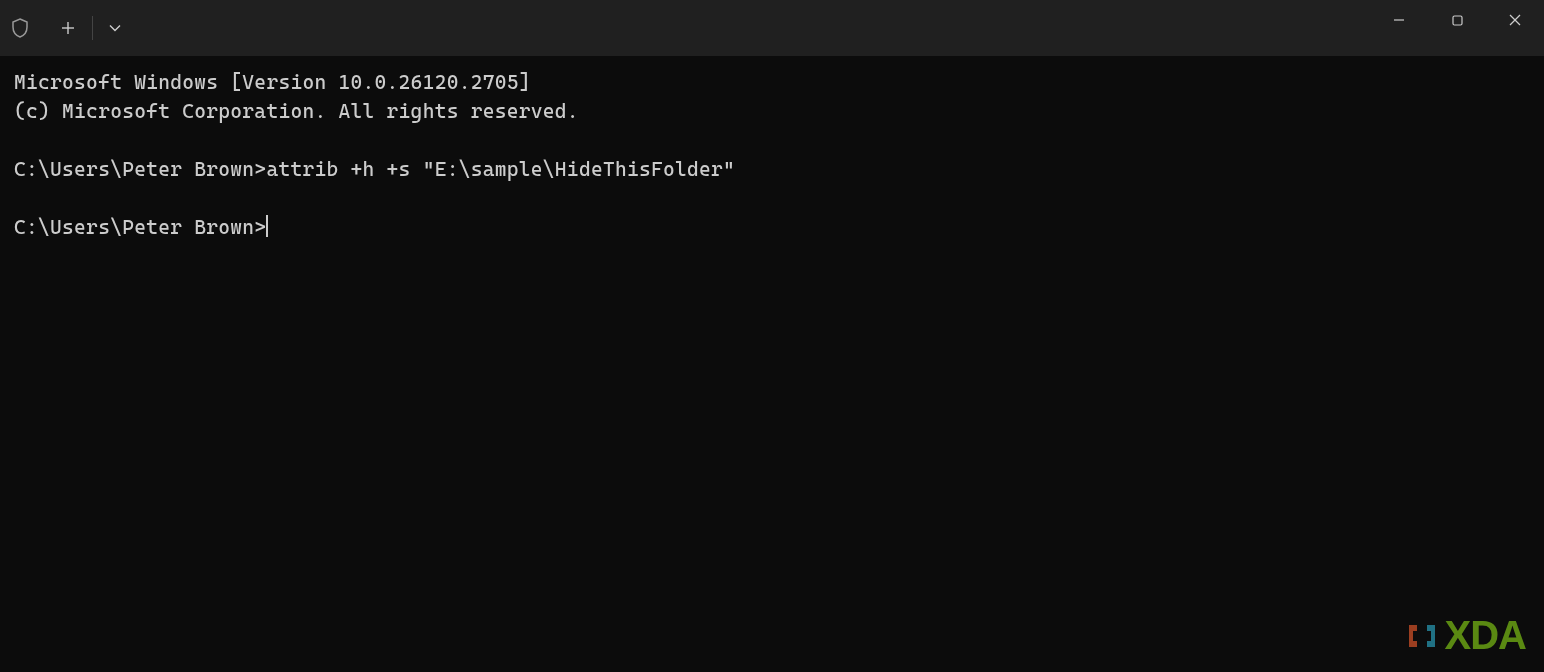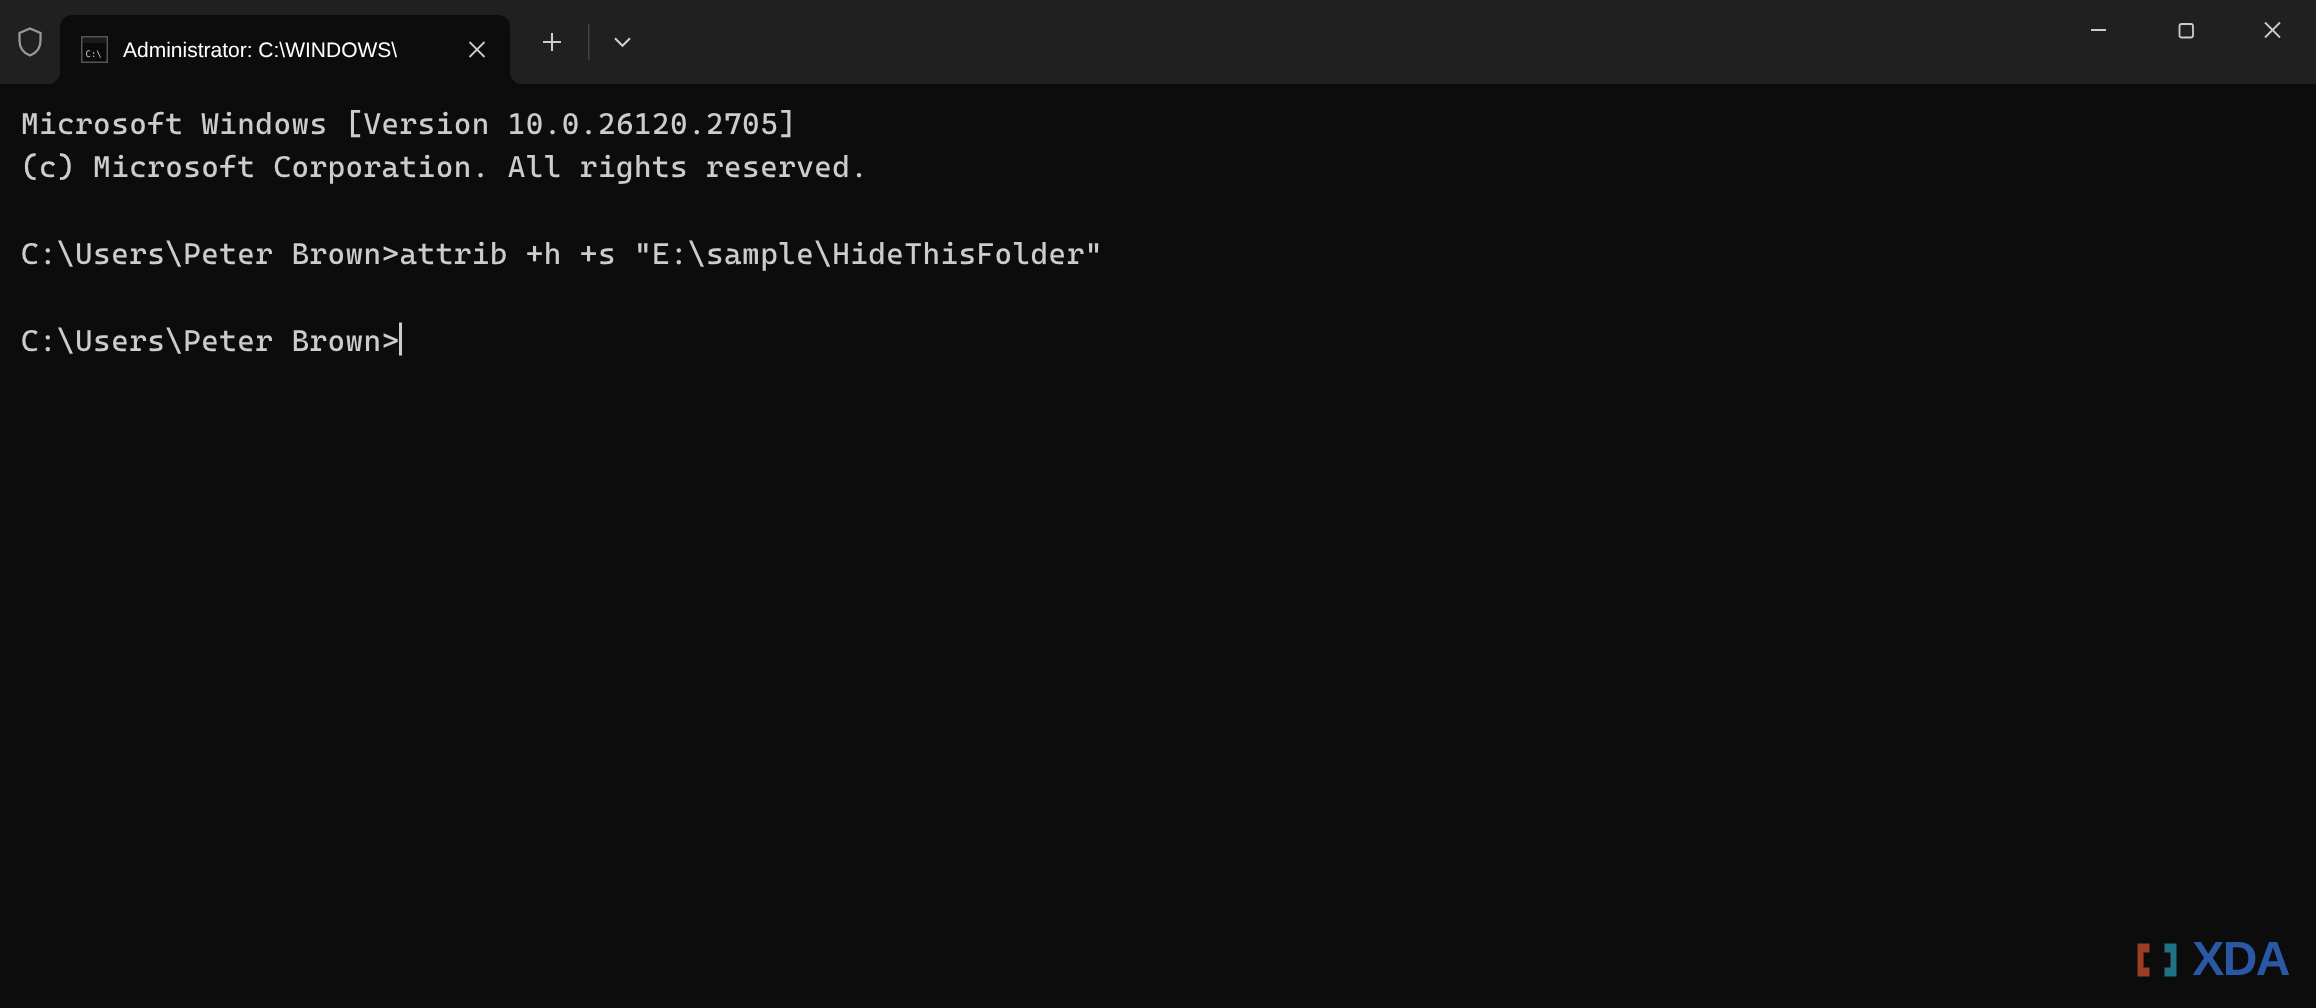--- a/index.html
+++ b/index.html
@@ -153,46 +153,36 @@
       position: absolute;
       right: 18px;
       bottom: 14px;
       display: flex;
       align-items: center;
       gap: 6px;
       opacity: 0.65;
     }
     .watermark-text {
       font-family: 'Arial Black', sans-serif;
-      font-size: 32px;
+      font-size: 40px;
       font-weight: 900;
-      color: #3b82f6;
+      color: #84cc16;
       letter-spacing: -1px;
     }
   </style>
 </head>
 <body>
 
 <div class="title-bar">
   <div class="shield-icon">
     <svg width="18" height="20" viewBox="0 0 18 20" fill="none" stroke="currentColor" stroke-width="1.5">
       <path d="M9 1 L16 4 L16 9 C16 14 13 17.5 9 19 C5 17.5 2 14 2 9 L2 4 Z"></path>
     </svg>
   </div>
 
-  <div class="tab">
-    <div class="tab-icon">C:\</div>
-    <div class="tab-title">Administrator: C:\WINDOWS\</div>
-    <div class="tab-close">
-      <svg width="12" height="12" viewBox="0 0 12 12" stroke="currentColor" stroke-width="1.2">
-        <line x1="1" y1="1" x2="11" y2="11"></line>
-        <line x1="11" y1="1" x2="1" y2="11"></line>
-      </svg>
-    </div>
-  </div>
 
   <div class="new-tab-btn">
     <svg width="14" height="14" viewBox="0 0 14 14" stroke="currentColor" stroke-width="1.4">
       <line x1="7" y1="1" x2="7" y2="13"></line>
       <line x1="1" y1="7" x2="13" y2="7"></line>
     </svg>
   </div>
 
   <div class="divider"></div>
 

